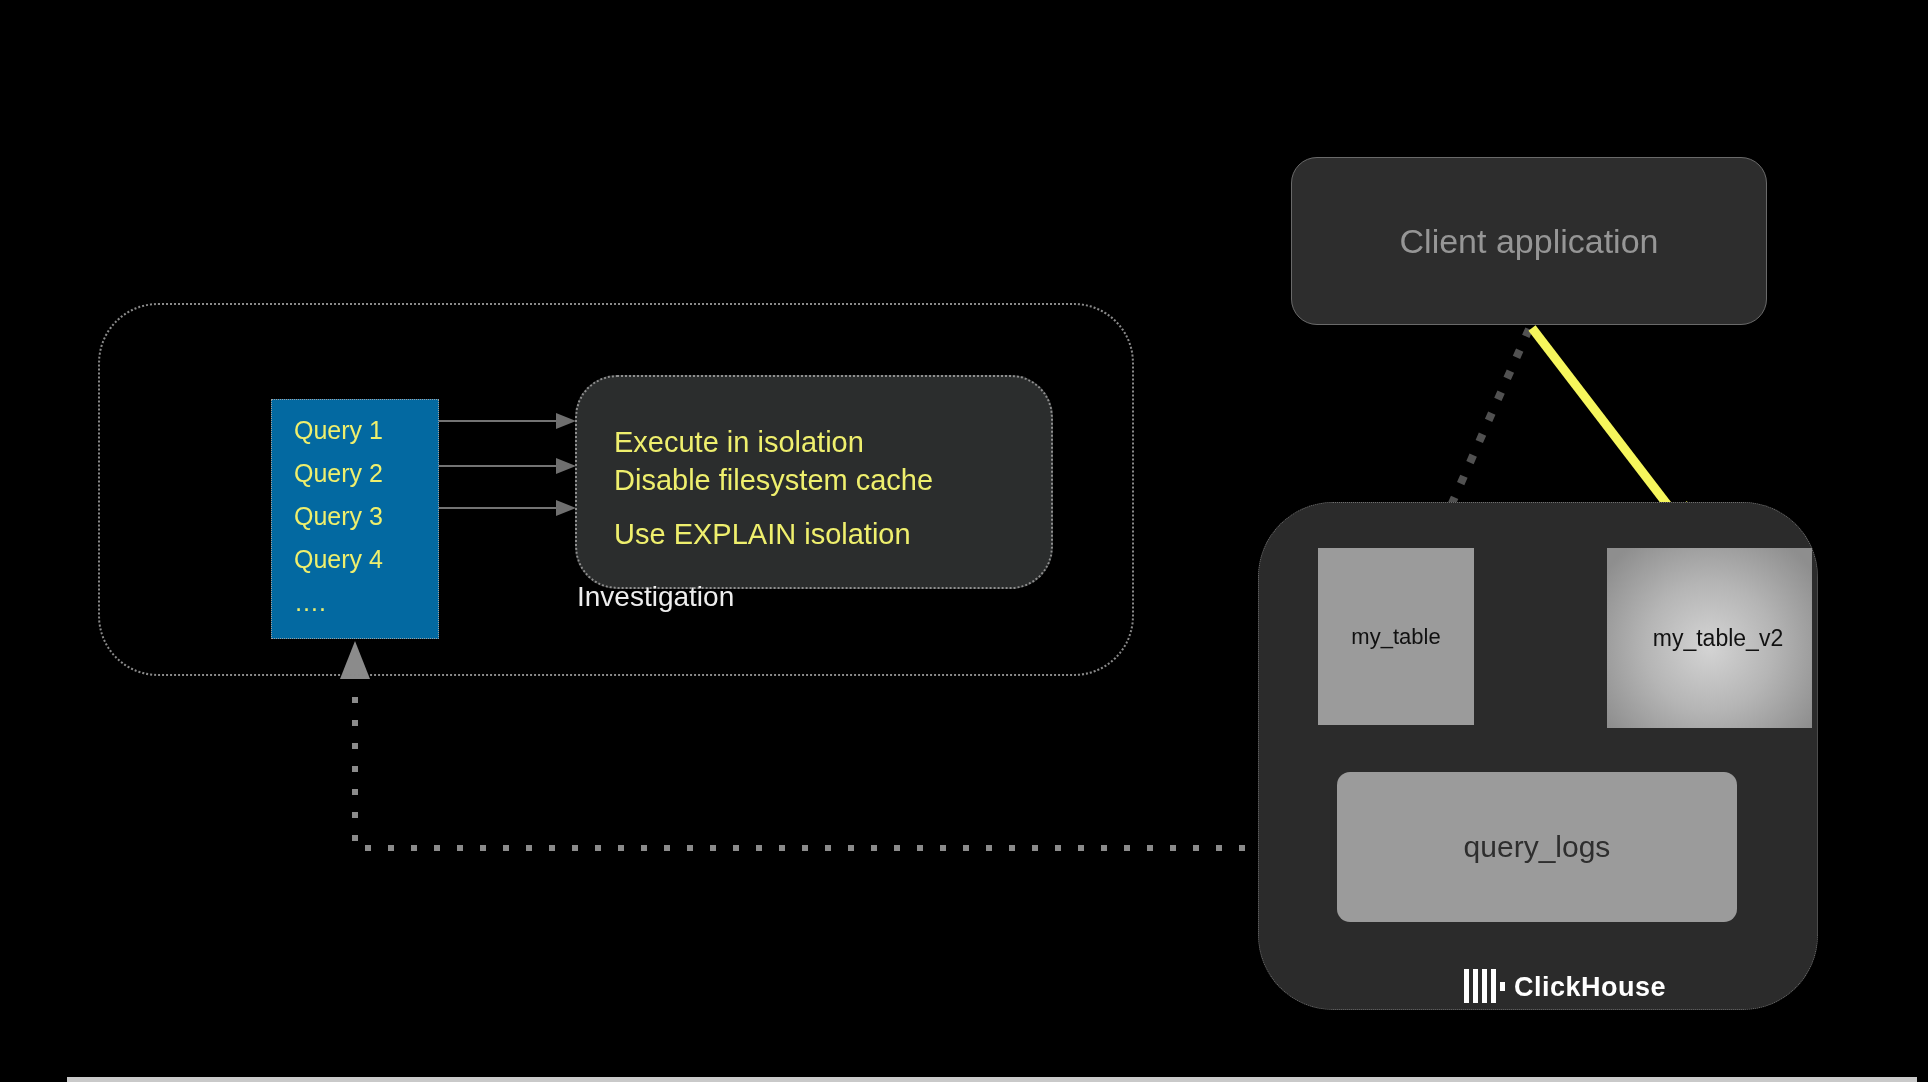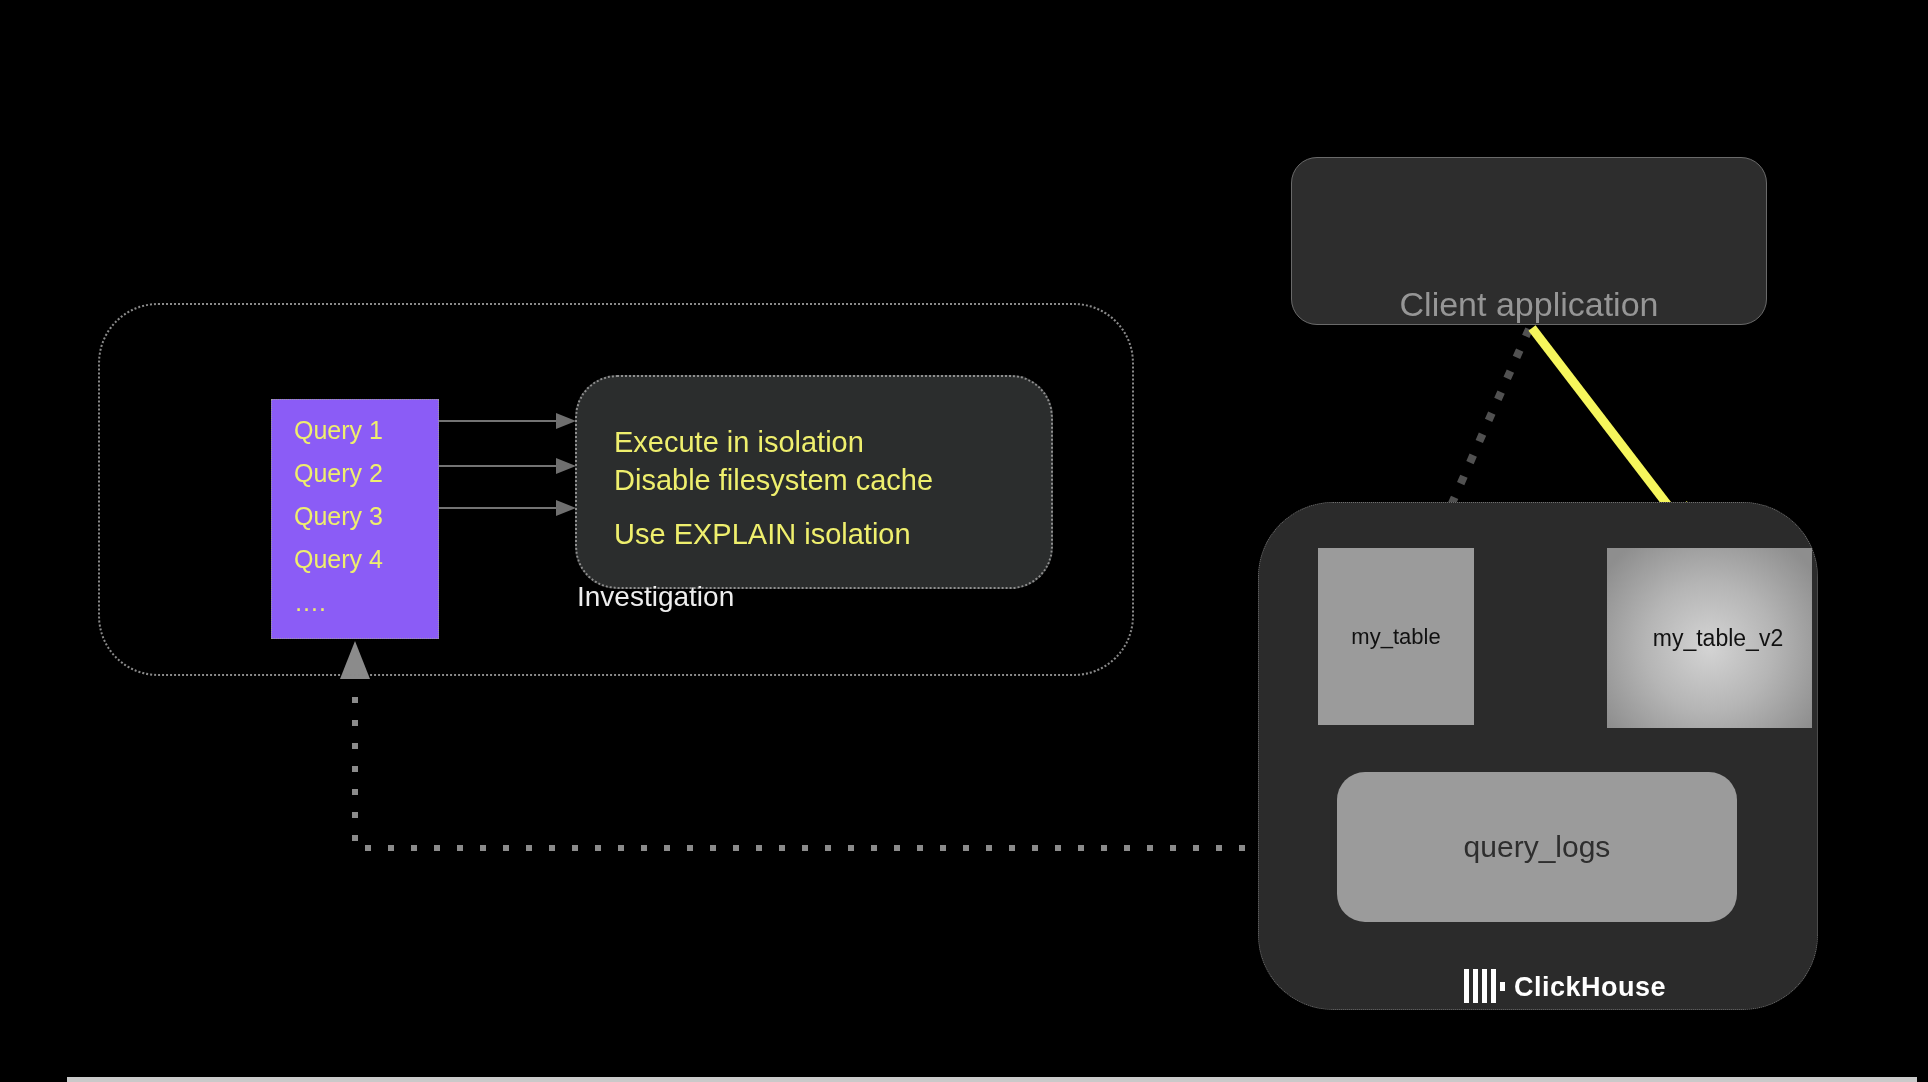--- a/index.html
+++ b/index.html
@@ -6,47 +6,47 @@
   body{width:1928px;height:1082px;position:relative;overflow:hidden;
        font-family:"Liberation Sans", sans-serif;}
   .abs{position:absolute;}
 
   
   .dotted-region{left:98px;top:303px;width:1032px;height:369px;
     border:2px dotted #8a8a8a;border-radius:60px;background:transparent;}
 
   
   .query-box{left:271px;top:399px;width:168px;height:240px;
-    background:#8b5cf6;border:1px dotted #9e9e9e;box-sizing:border-box;
+    background:#0369a1;border:1px dotted #9e9e9e;box-sizing:border-box;
     padding-top:16px;padding-left:22px;}
   .query-item{height:28px;margin-bottom:15px;color:#efef6d;font-size:25px;line-height:28px;}
 
   
   .invest-box{left:575px;top:375px;width:478px;height:214px;box-sizing:border-box;
     background:#2b2d2d;border:2px dotted #8f8f8f;border-radius:42px;}
   .invest-line{position:absolute;left:37px;color:#efef6d;font-size:29px;line-height:34px;white-space:nowrap;}
   .invest-caption{position:absolute;left:0;top:204px;width:100%;text-align:left;
     color:#ededed;font-size:28px;}
 
   
   .client-box{left:1291px;top:157px;width:476px;height:168px;box-sizing:border-box;
     background:#2d2d2d;border:1px solid #6a6a6a;border-radius:26px;
-    display:flex;align-items:flex-end;justify-content:center;
+    display:flex;align-items:center;justify-content:center;
     color:#969696;font-size:34px;}
 
   
   .ch-container{left:1258px;top:502px;width:560px;height:508px;box-sizing:border-box;
     background:#2b2b2b;border:1px dotted #6e6e6e;border-radius:75px;}
   .table-node{display:flex;align-items:center;justify-content:center;
     color:#111;font-size:22px;}
   .node-a{left:1318px;top:548px;width:156px;height:177px;background:#9b9b9b;}
   .node-b{left:1607px;top:548px;width:188px;height:180px;font-size:23px;
     background:radial-gradient(circle at 50% 55%, #d4d4d4 0%, #b5b5b5 45%, #8e8e8e 90%);padding-left:17px;}
   .logs-node{left:1337px;top:772px;width:400px;height:150px;background:#9b9b9b;
-    border-radius:28px;display:flex;align-items:center;justify-content:center;
+    border-radius:13px;display:flex;align-items:center;justify-content:center;
     color:#2e2e2e;font-size:30px;}
 
   
   .brand{left:1464px;top:963px;height:40px;display:flex;align-items:flex-end;}
   .brand-bars{display:flex;align-items:center;height:34px;}
   .bar{width:5px;height:34px;background:#fff;margin-right:4px;}
   .bar-short{width:5px;height:9px;background:#fff;}
   .brand-label{color:#fff;font-size:27px;font-weight:600;margin-left:9px;letter-spacing:0.5px;}
 
   

